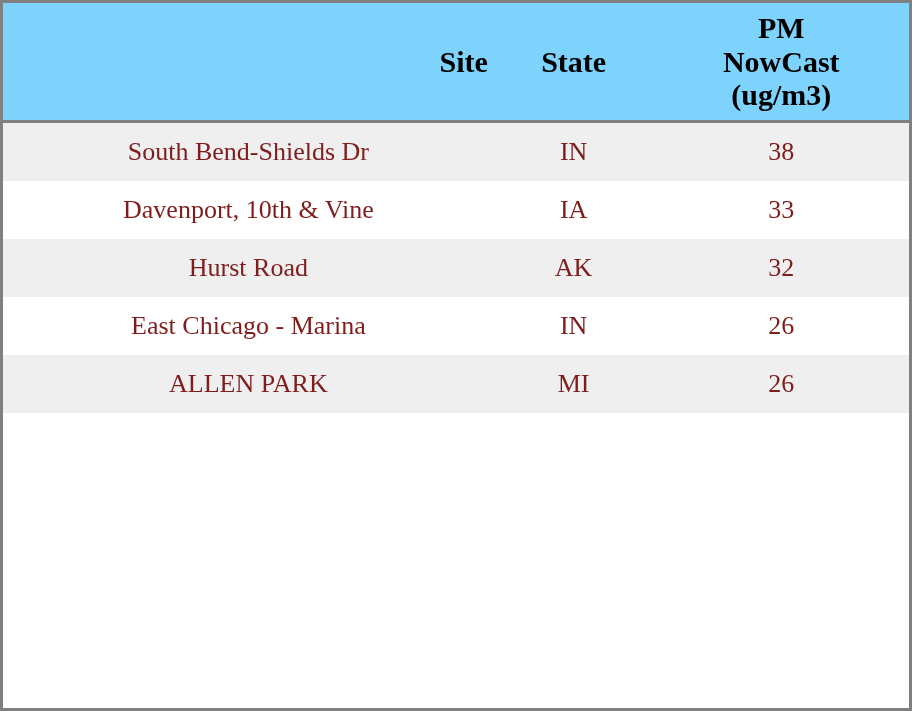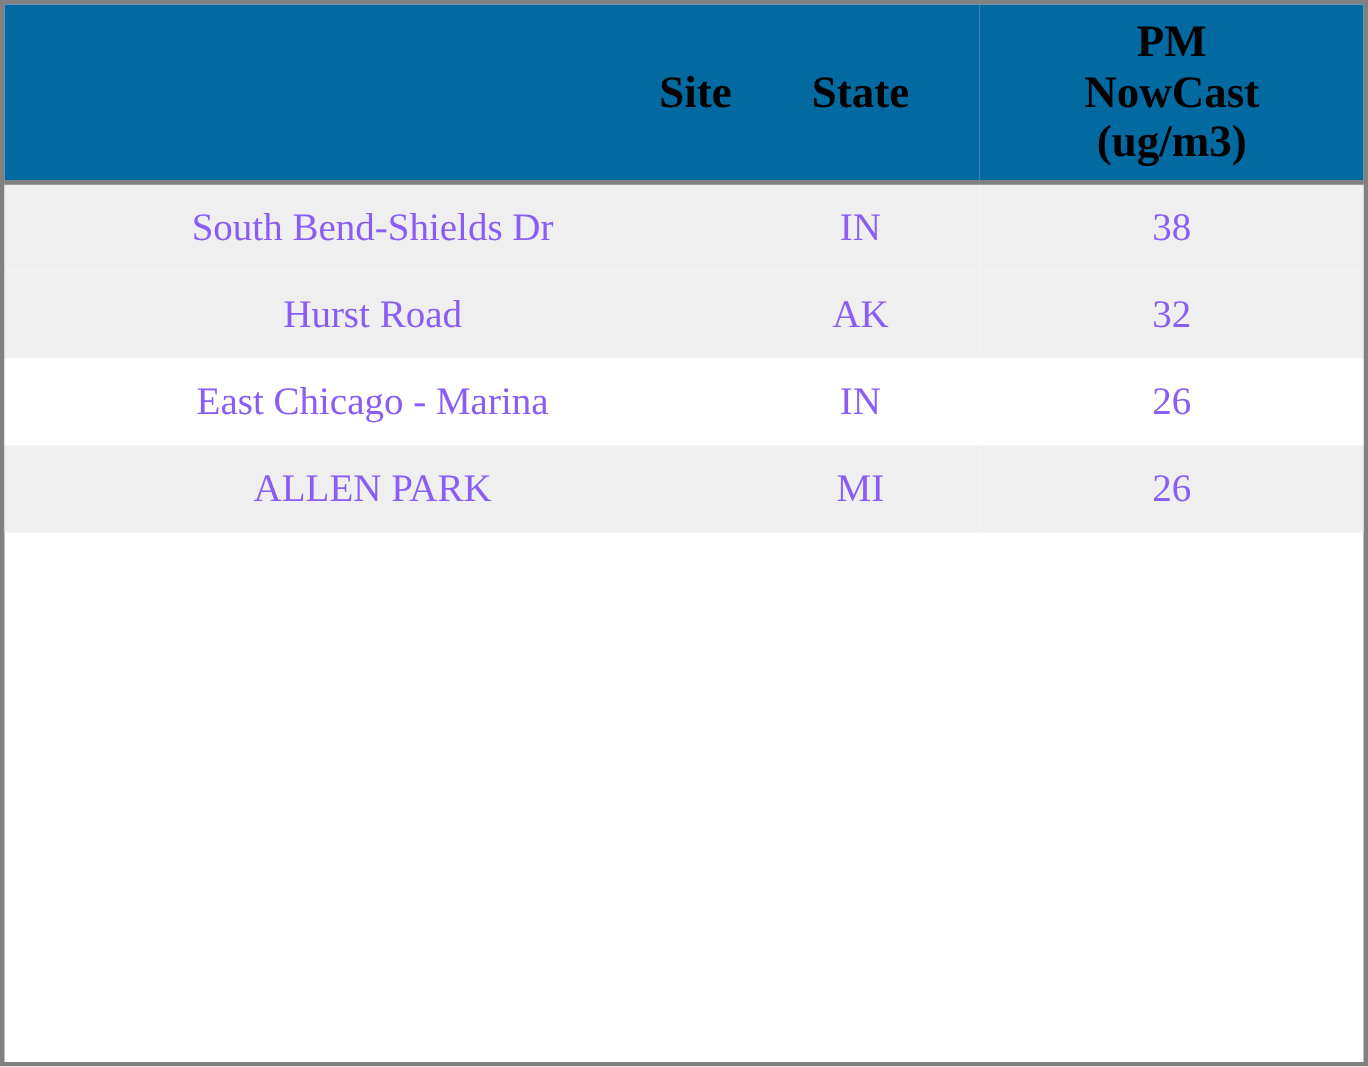--- a/index.html
+++ b/index.html
@@ -22,36 +22,36 @@
   }
   table.data-table {
     width: 100%;
     border-collapse: collapse;
     table-layout: fixed;
   }
   thead tr {
     background: #cccccc;
   }
   thead th {
-    background: #0369a1;
+    background: #7dd3fc;
     color: #000000;
     font-weight: bold;
     font-size: 30px;
     text-align: center;
     vertical-align: middle;
     padding: 8px 6px;
     border-bottom: 3px solid #808080;
     line-height: 1.12;
   }
   th.col-site { width: 55%; text-align: right; }
   th.col-state { width: 17%; }
   th.col-pm { width: 28%; }
   tbody td {
     font-size: 26px;
-    color: #8b5cf6;
+    color: #7f1d1d;
     text-align: center;
     vertical-align: middle;
     padding: 0;
     height: 58px;
     border: none;
     font-weight: normal;
   }
   tbody tr.row-odd td {
     background: #efefef;
   }
@@ -74,20 +74,25 @@
           <span>(ug/m3)</span>
         </th>
       </tr>
     </thead>
     <tbody>
       <tr class="row-odd">
         <td>South Bend-Shields Dr</td>
         <td>IN</td>
         <td>38</td>
       </tr>
+      <tr class="row-even">
+        <td>Davenport, 10th &amp; Vine</td>
+        <td>IA</td>
+        <td>33</td>
+      </tr>
       <tr class="row-odd">
         <td>Hurst Road</td>
         <td>AK</td>
         <td>32</td>
       </tr>
       <tr class="row-even">
         <td>East Chicago - Marina</td>
         <td>IN</td>
         <td>26</td>
       </tr>

